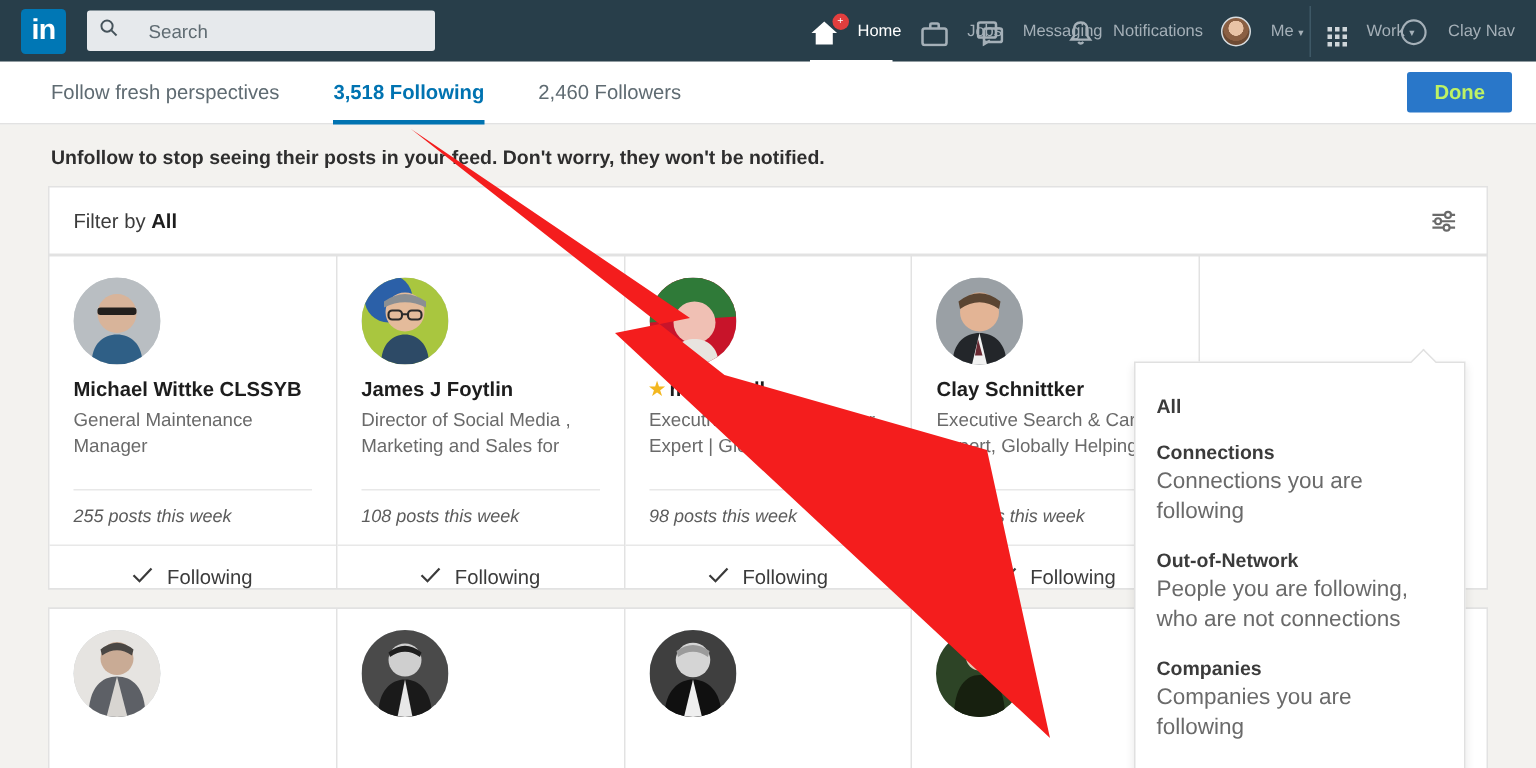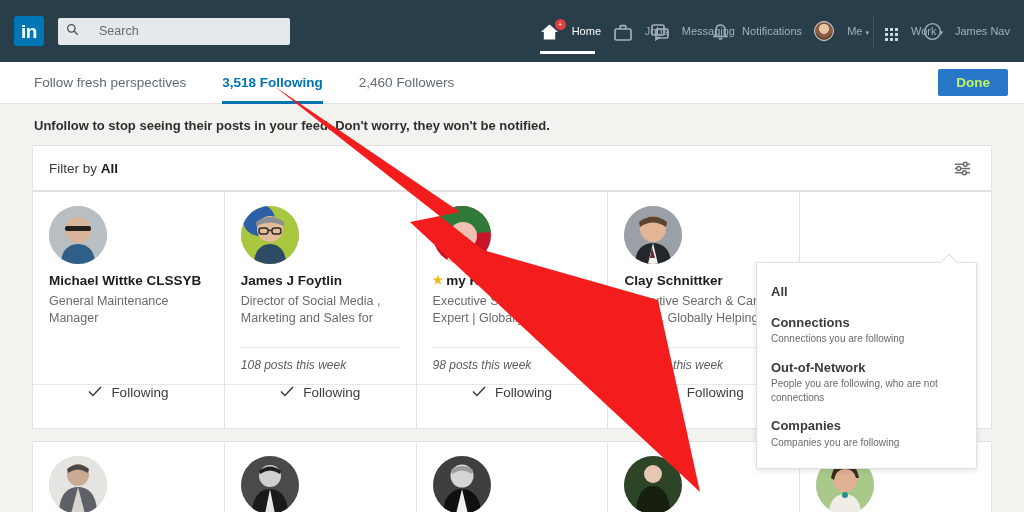--- a/index.html
+++ b/index.html
@@ -6,21 +6,21 @@
   html, body { width: 1024px; height: 512px; overflow: hidden; }
   body {
     font-family: "Liberation Sans", sans-serif;
     background: #f3f2ef;
     color: #2e2e2e;
     -webkit-font-smoothing: antialiased;
   }
 
   
   .topnav {
-    height: 62px;
+    height: 41px;
     background: #283e4a;
     display: flex;
     align-items: center;
     padding: 0 14px 0 14px;
     position: relative;
     z-index: 40;
   }
   .li-logo {
     width: 30px; height: 30px;
     background: #0077b5;
@@ -230,23 +230,23 @@
     font-style: italic;
     color: #5c5c5c;
     border-top: 1px solid #e8e8e8;
     padding-top: 10px;
     margin-top: 8px;
     padding-bottom: 12px;
   }
   .card .follow-row {
     border-top: 1px solid #e8e8e8;
     margin: 0 -16px;
-    height: 44px;
-    display: flex;
-    align-items: flex-start;
+    height: 29px;
+    display: flex;
+    align-items: flex-end;
     justify-content: center;
     gap: 9px;
     font-size: 13.5px;
     color: #3b3b3b;
     cursor: pointer;
   }
   .card.row2 { min-height: 120px; padding-bottom: 0; }
 
   
   .face { position: absolute; inset: 0; }
@@ -258,21 +258,21 @@
     left: 756px;
     width: 221px;
     background: #fff;
     border: 1px solid #e0e0e0;
     box-shadow: 0 2px 6px rgba(0,0,0,0.10);
     padding: 14px 0 12px 0;
     z-index: 25;
   }
   .dd-item { padding: 6px 14px 7px 14px; cursor: pointer; }
   .dd-title { font-size: 13px; font-weight: bold; color: #3b3b3b; line-height: 1.35; }
-  .dd-sub { font-size: 10px; color: #6a6a6a; line-height: 1.35; margin-top: 1px; }
+  .dd-sub { font-size: 15px; color: #6a6a6a; line-height: 1.35; margin-top: 1px; }
   .dd-caret {
     position: absolute;
     top: -7px; left: 186px;
     width: 12px; height: 12px;
     background: #fff;
     border-left: 1px solid #e0e0e0;
     border-top: 1px solid #e0e0e0;
     transform: rotate(45deg);
   }
 
@@ -375,21 +375,21 @@
       </span>
     </div>
 
     <div class="nav-item">
       <span class="ico">
         <svg width="19" height="19" viewBox="0 0 20 20">
             <circle cx="10" cy="10" r="8.3" fill="none" stroke="#a5b0b8" stroke-width="1.5"></circle>
             <path d="M13 7 L8.6 11.4 L7 13 L11.4 8.6 Z" fill="#a5b0b8"></path>
           </svg>
       </span>
-      <span class="nav-label">James Nav</span>
+      <span class="nav-label">Clay Nav</span>
     </div>
 
   </div>
 </div>
 
 <div class="subnav">
   <div class="subtab">Follow fresh perspectives</div>
   <div class="subtab active">3,518 Following</div>
   <div class="subtab">2,460 Followers</div>
   <button class="done-btn">Done</button>
@@ -424,20 +424,21 @@
             <circle cx="29" cy="24" r="13" fill="#d8b49a"></circle>
             <rect x="16" y="20" width="26" height="5" rx="2" fill="#23201e"></rect>
             <path d="M12 58 C12 44 20 38 29 38 C38 38 46 44 46 58 Z" fill="#2f5f86"></path>
           </svg>
       </div>
       <div class="name">
           <span>Michael Wittke CLSSYB</span>
         </div>
       <div class="headline">General Maintenance Manager</div>
       <div class="spacer"></div>
+      <div class="posts">255 posts this week</div>
       <div class="follow-row">
         <span>
           <svg width="14" height="11" viewBox="0 0 14 11">
               <path d="M1 5.5 L5 9.5 L13 1" fill="none" stroke="#3b3b3b" stroke-width="1.5"></path>
             </svg>
         </span>
         <span>Following</span>
       </div>
     </div>
 

